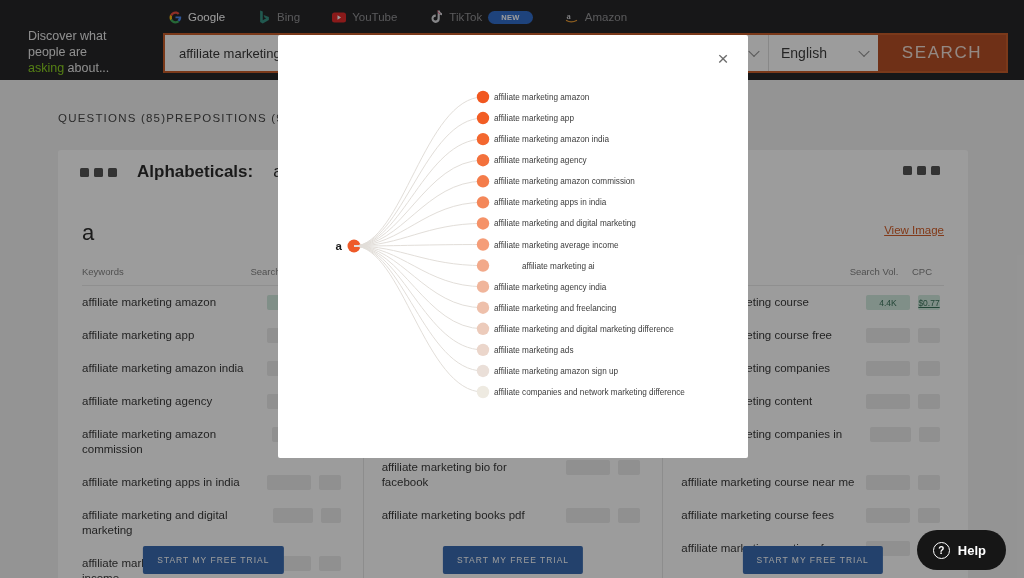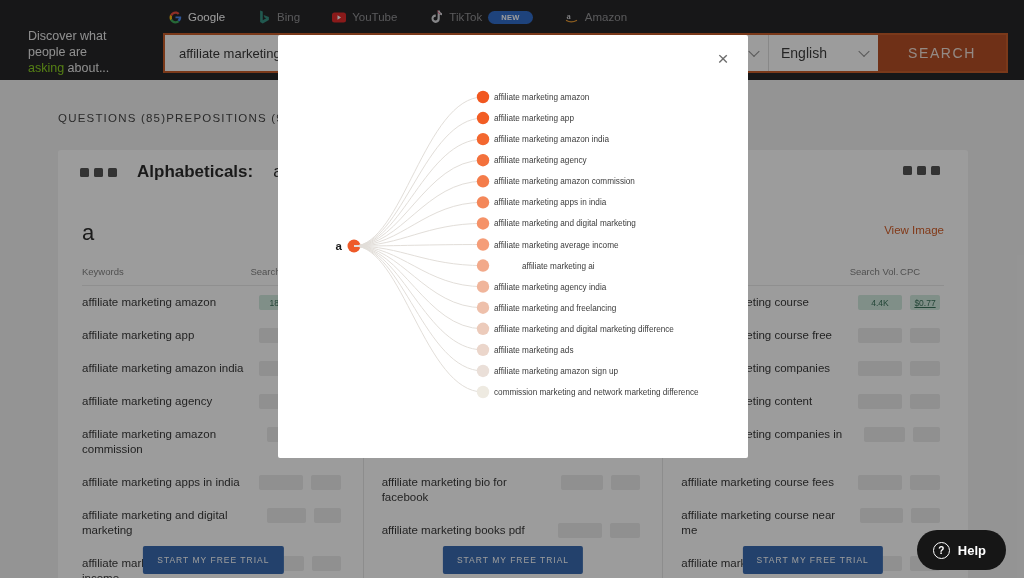--- a/index.html
+++ b/index.html
@@ -52,21 +52,21 @@
     font-size: 14px; color: #333; background: #fff; cursor: pointer;
   }
   .sel .chev {
     position: absolute; right: 10px; top: 50%; width: 8px; height: 8px;
     border-right: 1.6px solid #8a8a8a; border-bottom: 1.6px solid #8a8a8a;
     transform: translateY(-70%) rotate(45deg);
   }
   .search-btn {
     width: 128px; background: #b2461a; color: #f0dfd6;
     display: flex; align-items: center; justify-content: center;
-    font-size: 14px; letter-spacing: 1.6px; cursor: pointer;
+    font-size: 17px; letter-spacing: 1.6px; cursor: pointer;
   }
 
   
   .page {
     position: absolute; left: 0; top: 80px; width: 1024px; height: 498px;
     background: #f2f2f2; overflow: hidden;
   }
   .tabs {
     position: absolute; left: 58px; top: 32px; display: flex; 
     font-size: 11.5px; letter-spacing: 1.2px; color: #3a3a3a; justify-content: space-between;
@@ -94,39 +94,39 @@
     display: flex;
   }
   .col {
     flex: 1 1 0; border-left: 1px solid #e6e6e6; padding: 18px 18px 0 18px;
     position: relative; min-width: 0;
   }
   .col:first-child { border-left: 0; }
   .col-letter { font-size: 22px; color: #222; font-weight: normal; }
   .view-image {
     position: absolute; right: 18px; top: 22px;
-    font-size: 11.5px; color: #d2571f; cursor: pointer;
+    font-size: 11.5px; color: #d2571f; text-decoration: underline; cursor: pointer;
   }
   .col-head {
     display: flex; margin-top: 20px; padding-bottom: 8px;
     border-bottom: 1px solid #e9e9e9;
     font-size: 9.5px; color: #7c7c7c;
   }
   .ch-kw { flex: 1 1 auto; }
   .ch-sv { width: 52px; text-align: center; }
-  .ch-cpc { width: 44px; }
+  .ch-cpc { width: 44px; text-align: center; }
   .row { display: flex; align-items: flex-start; padding: 9px 0; }
   .r-kw { flex: 1 1 auto; font-size: 11.5px; color: #2f2f2f; line-height: 15px; padding-right: 6px; }
   .pill {
     width: 44px; height: 15px; border-radius: 2px; background: #cfe8dc;
     font-size: 8.5px; color: #2f6b52; display: flex; align-items: center; justify-content: center;
     margin: 0 4px;
   }
   .pill.blank { background: #eaeaea; color: transparent; }
-  .pill.cpc { width: 30px; text-decoration: underline; }
+  .pill.cpc { width: 22px; text-decoration: underline; }
 
   .trial-btn {
     position: absolute; bottom: 6px; left: 50%; transform: translateX(-50%);
     background: #2f63ad; color: #fff; font-size: 8.5px; letter-spacing: 1px;
     padding: 9px 14px; border-radius: 2px; white-space: nowrap; cursor: pointer;
   }
 
   
   .scrim {
     position: absolute; left: 0; top: 0; width: 1024px; height: 578px;
@@ -393,26 +393,26 @@
               <div class="r-kw">affiliate marketing content</div>
               <div class="pill blank"></div>
               <div class="pill cpc blank"></div>
             </div>
           <div class="row">
               <div class="r-kw">affiliate marketing companies in india</div>
               <div class="pill blank"></div>
               <div class="pill cpc blank"></div>
             </div>
           <div class="row">
+              <div class="r-kw">affiliate marketing course near me</div>
+              <div class="pill blank"></div>
+              <div class="pill cpc blank"></div>
+            </div>
+          <div class="row">
               <div class="r-kw">affiliate marketing course fees</div>
-              <div class="pill blank"></div>
-              <div class="pill cpc blank"></div>
-            </div>
-          <div class="row">
-              <div class="r-kw">affiliate marketing course near me</div>
               <div class="pill blank"></div>
               <div class="pill cpc blank"></div>
             </div>
           <div class="row">
               <div class="r-kw">affiliate marketing captions for</div>
               <div class="pill blank"></div>
               <div class="pill cpc blank"></div>
             </div>
           <div class="trial-btn">START MY FREE TRIAL</div>
         </div>
@@ -467,21 +467,21 @@
           <div class="node-label" style="left: 216px; top: 146.286px;">affiliate marketing amazon commission</div>
           <div class="node-label" style="left: 216px; top: 167.357px;">affiliate marketing apps in india</div>
           <div class="node-label" style="left: 216px; top: 188.429px;">affiliate marketing and digital marketing</div>
           <div class="node-label" style="left: 216px; top: 209.5px;">affiliate marketing average income</div>
           <div class="node-label" style="left: 216px; top: 230.571px; padding-left: 28px;">affiliate marketing ai</div>
           <div class="node-label" style="left: 216px; top: 251.643px;">affiliate marketing agency india</div>
           <div class="node-label" style="left: 216px; top: 272.714px;">affiliate marketing and freelancing</div>
           <div class="node-label" style="left: 216px; top: 293.786px;">affiliate marketing and digital marketing difference</div>
           <div class="node-label" style="left: 216px; top: 314.857px;">affiliate marketing ads</div>
           <div class="node-label" style="left: 216px; top: 335.929px;">affiliate marketing amazon sign up</div>
-          <div class="node-label" style="left: 216px; top: 357px;">commission marketing and network marketing difference</div>
+          <div class="node-label" style="left: 216px; top: 357px;">affiliate companies and network marketing difference</div>
         </div>
       <div class="root-label" id="root-label" style="left: 64px; top: 211px;">a</div>
     </div>
   </div>
 
   <div class="help">
     <span class="help-q">?</span>
     <span>Help</span>
   </div>
 

